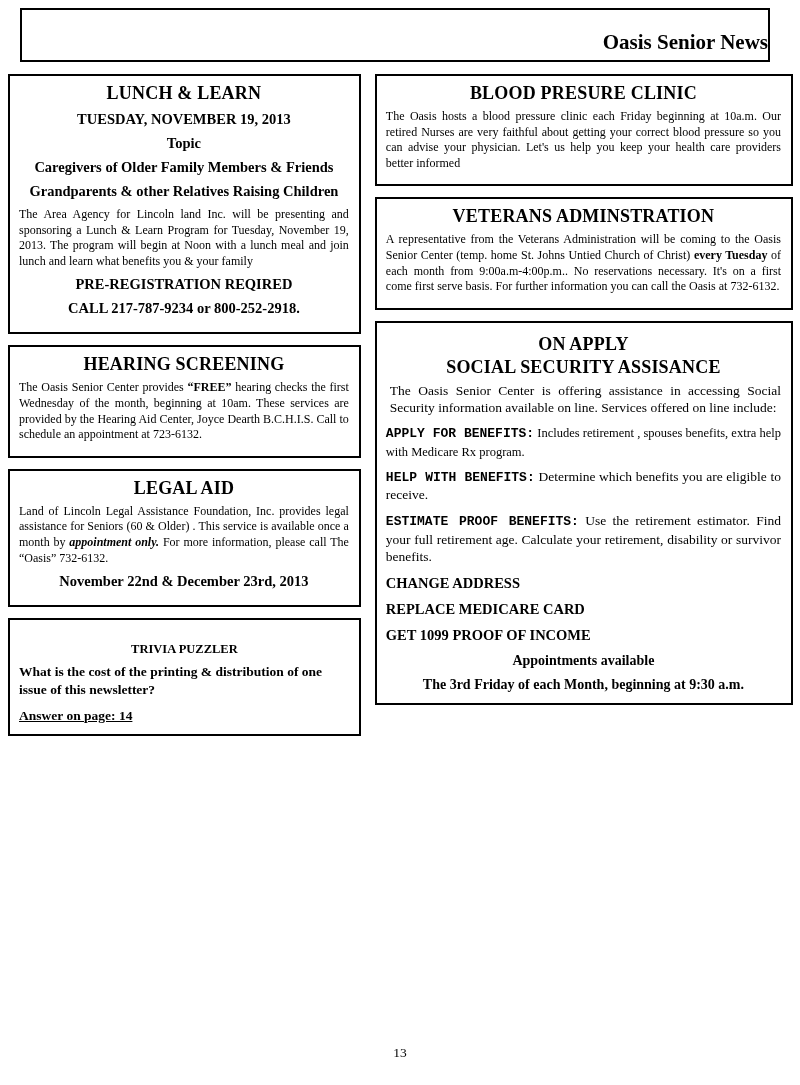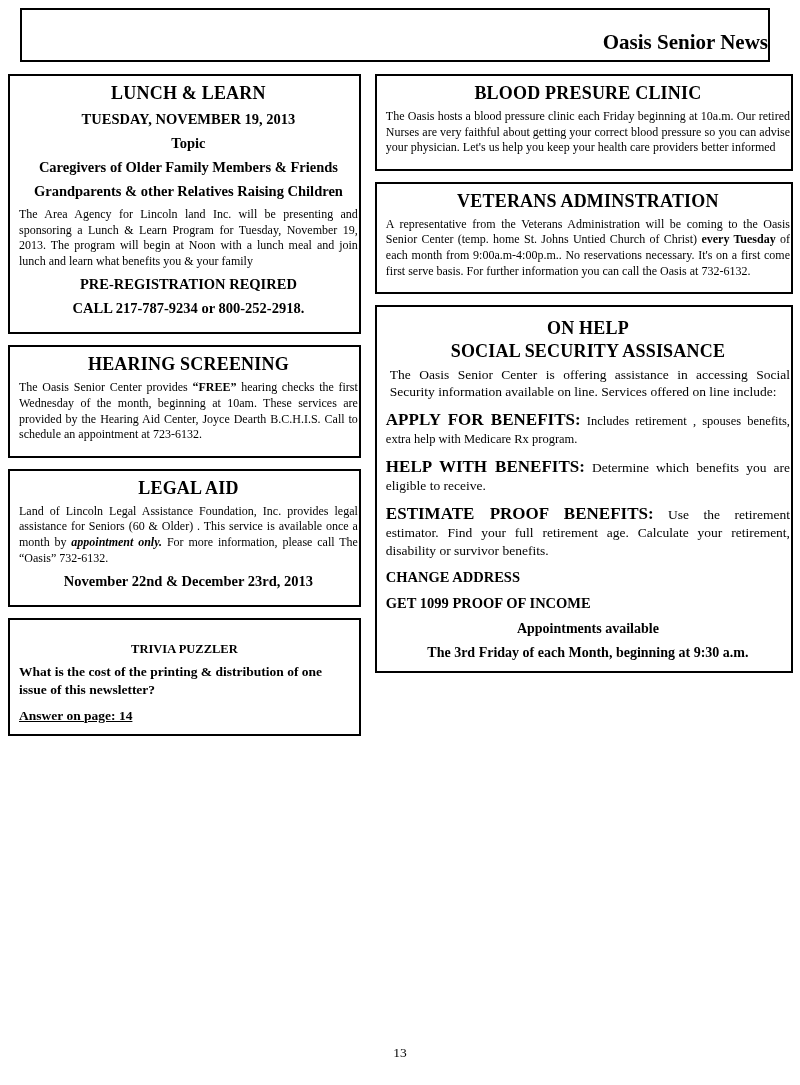--- a/index.html
+++ b/index.html
@@ -27,21 +27,21 @@
     display: flex;
     gap: 14px;
     padding: 0 7px 0 8px;
     align-items: flex-start;
   }
   .col { display: flex; flex-direction: column; gap: 11px; }
   .col-left  { width: 389px; }
   .col-right { width: 461px; }
   .box {
     border: 2px solid #000;
-    padding: 5px 1px 8px 9px;
+    padding: 5px 10px 8px 9px;
     background: #fff;
   }
   .section-title {
     text-align: center;
     font-weight: bold;
     font-size: 18px;
     margin: 2px 0 5px 0;
     letter-spacing: 0.2px;
   }
   .center-bold {
@@ -84,21 +84,21 @@
     line-height: 1.28;
     text-align: justify;
     margin: 4px 0 6px 4px;
   }
   .ss-item {
     font-size: 14px;
     line-height: 1.25;
     text-align: justify;
     margin: 8px 0;
   }
-  .ss-item .ss-label { font-weight: bold; font-size: 17px; }
+  .ss-item .ss-label { font-weight: bold; font-size: 13px; font-family: Liberation Mono, monospace; }
   .ss-item .ss-desc  { font-size: 13.5px; }
   .ss-item .ss-desc-small { font-size: 12.5px; }
   .ss-plain {
     font-weight: bold;
     font-size: 14.5px;
     margin: 9px 0;
   }
   .ss-center {
     text-align: center;
     font-weight: bold;
@@ -161,31 +161,32 @@
       <div class="section-title">BLOOD PRESURE CLINIC</div>
       <div class="body-text">The Oasis hosts a blood pressure clinic each Friday beginning at 10a.m.  Our retired Nurses are very faithful about getting your correct blood pressure so you can advise your physician.  Let's us help you keep your health care providers better informed</div>
     </div>
 
     <div class="box">
       <div class="section-title">VETERANS ADMINSTRATION</div>
       <div class="body-text"><span>A representative from the Veterans Administration will be coming to the Oasis Senior Center (temp. home St. Johns Untied Church of Christ) </span><span class="bold">every Tuesday</span><span> of each month from 9:00a.m-4:00p.m..  No reservations necessary.  It's on a first come first serve basis.  For further information you can call the Oasis at 732-6132.</span></div>
     </div>
 
     <div class="box">
-      <div class="section-title ss-title">ON HELP</div>
+      <div class="section-title ss-title">ON APPLY</div>
       <div class="section-title ss-title2">SOCIAL SECURITY ASSISANCE</div>
       <div class="ss-intro">The Oasis Senior Center is offering assistance in accessing Social Security information available on line.  Services offered on line include:</div>
 
       <div class="ss-item"><span class="ss-label">APPLY FOR BENEFITS:</span><span class="ss-desc ss-desc-small"> Includes retirement , spouses benefits, extra help with Medicare Rx program.</span></div>
 
       <div class="ss-item"><span class="ss-label">HELP WITH BENEFITS:</span><span class="ss-desc"> Determine which benefits you are eligible to receive.</span></div>
 
       <div class="ss-item"><span class="ss-label">ESTIMATE PROOF BENEFITS:</span><span class="ss-desc"> Use the retirement estimator. Find your full retirement age. Calculate your retirement, disability or survivor benefits.</span></div>
 
       <div class="ss-plain">CHANGE ADDRESS</div>
+      <div class="ss-plain">REPLACE MEDICARE CARD</div>
       <div class="ss-plain">GET 1099 PROOF OF INCOME</div>
 
       <div class="ss-center">Appointments available</div>
       <div class="ss-center">The 3rd Friday of each Month, beginning at 9:30 a.m.</div>
     </div>
 
   </div>
 
 </div>
 

